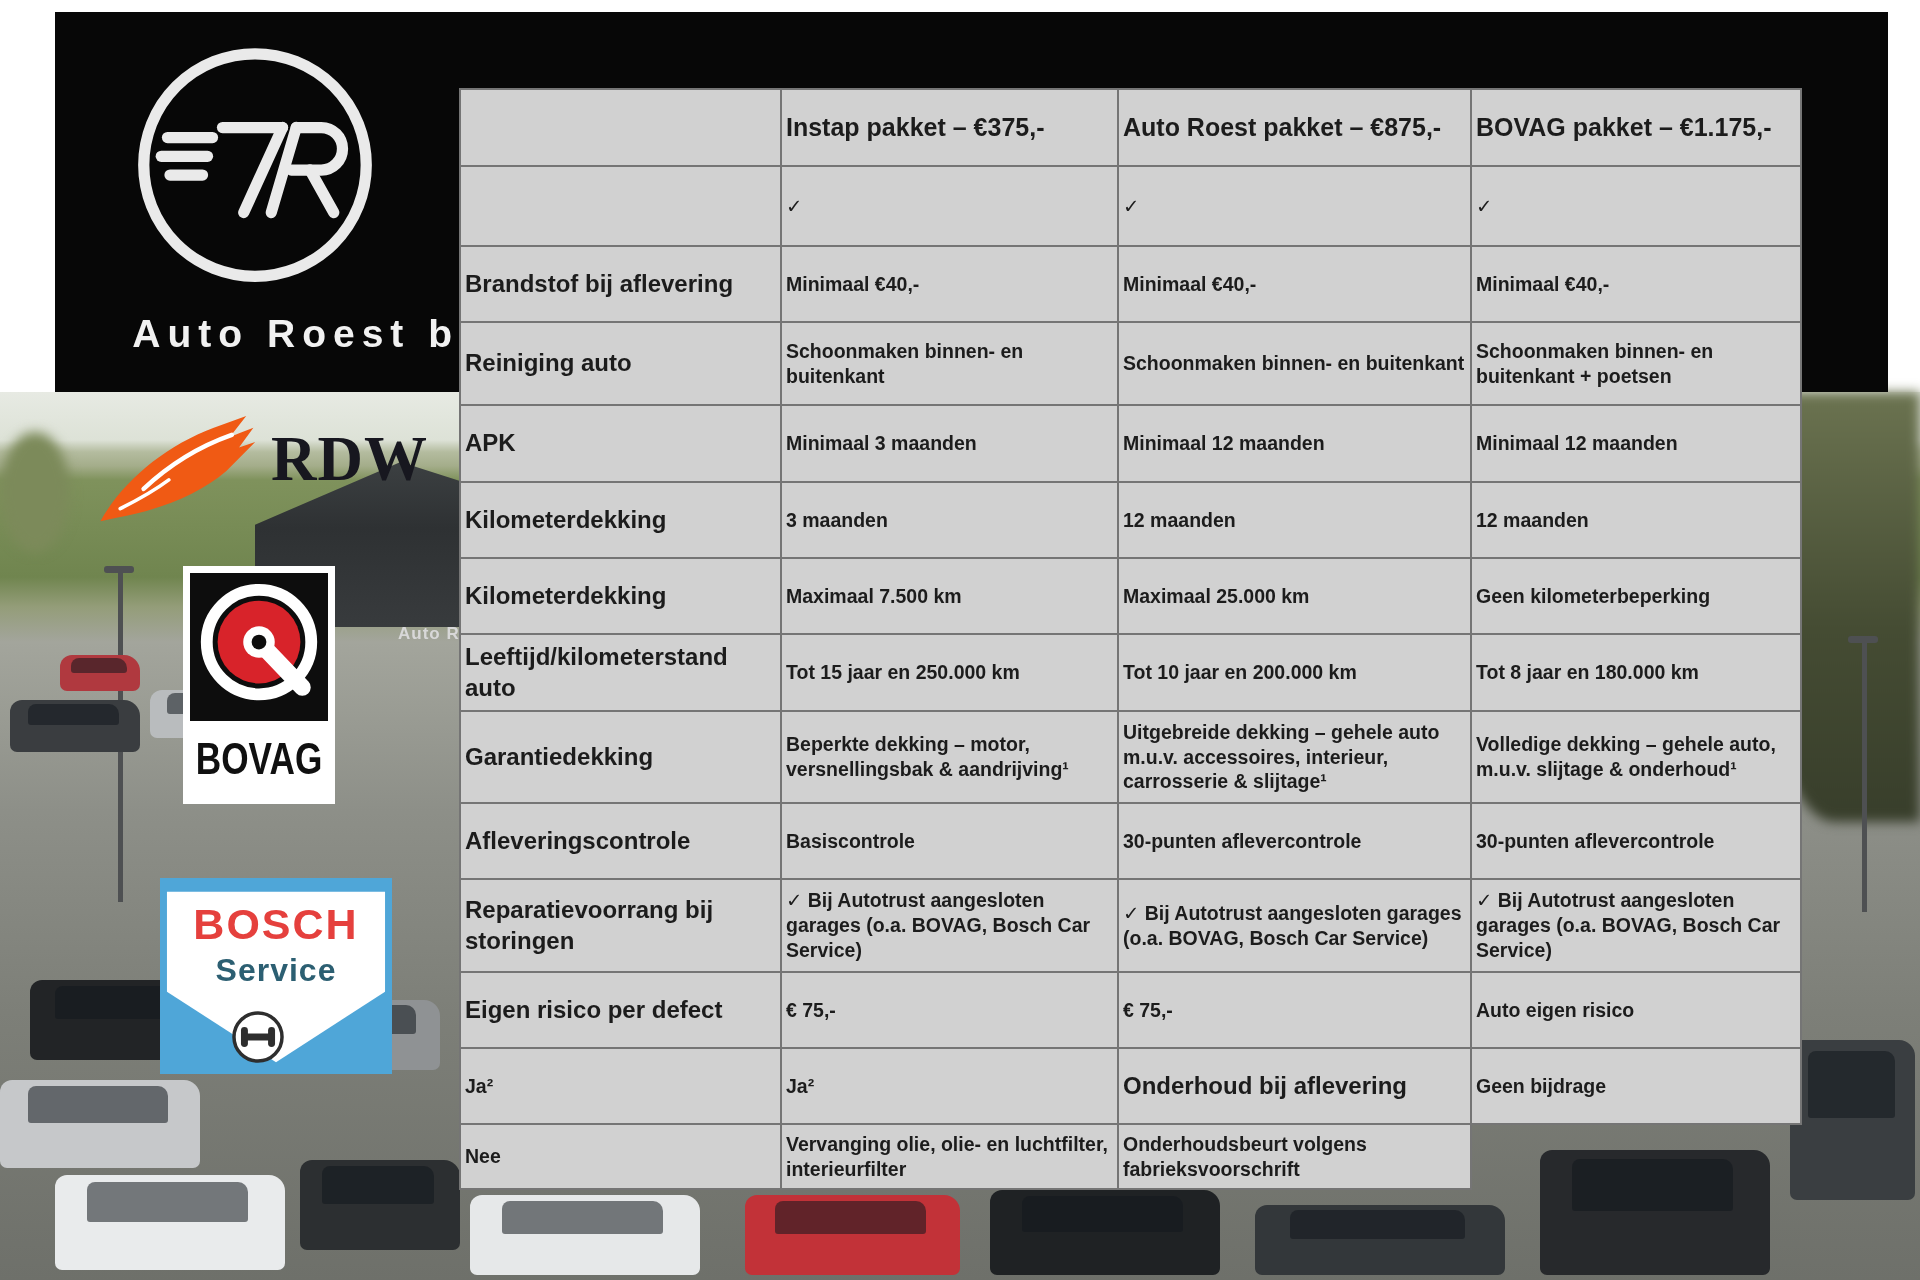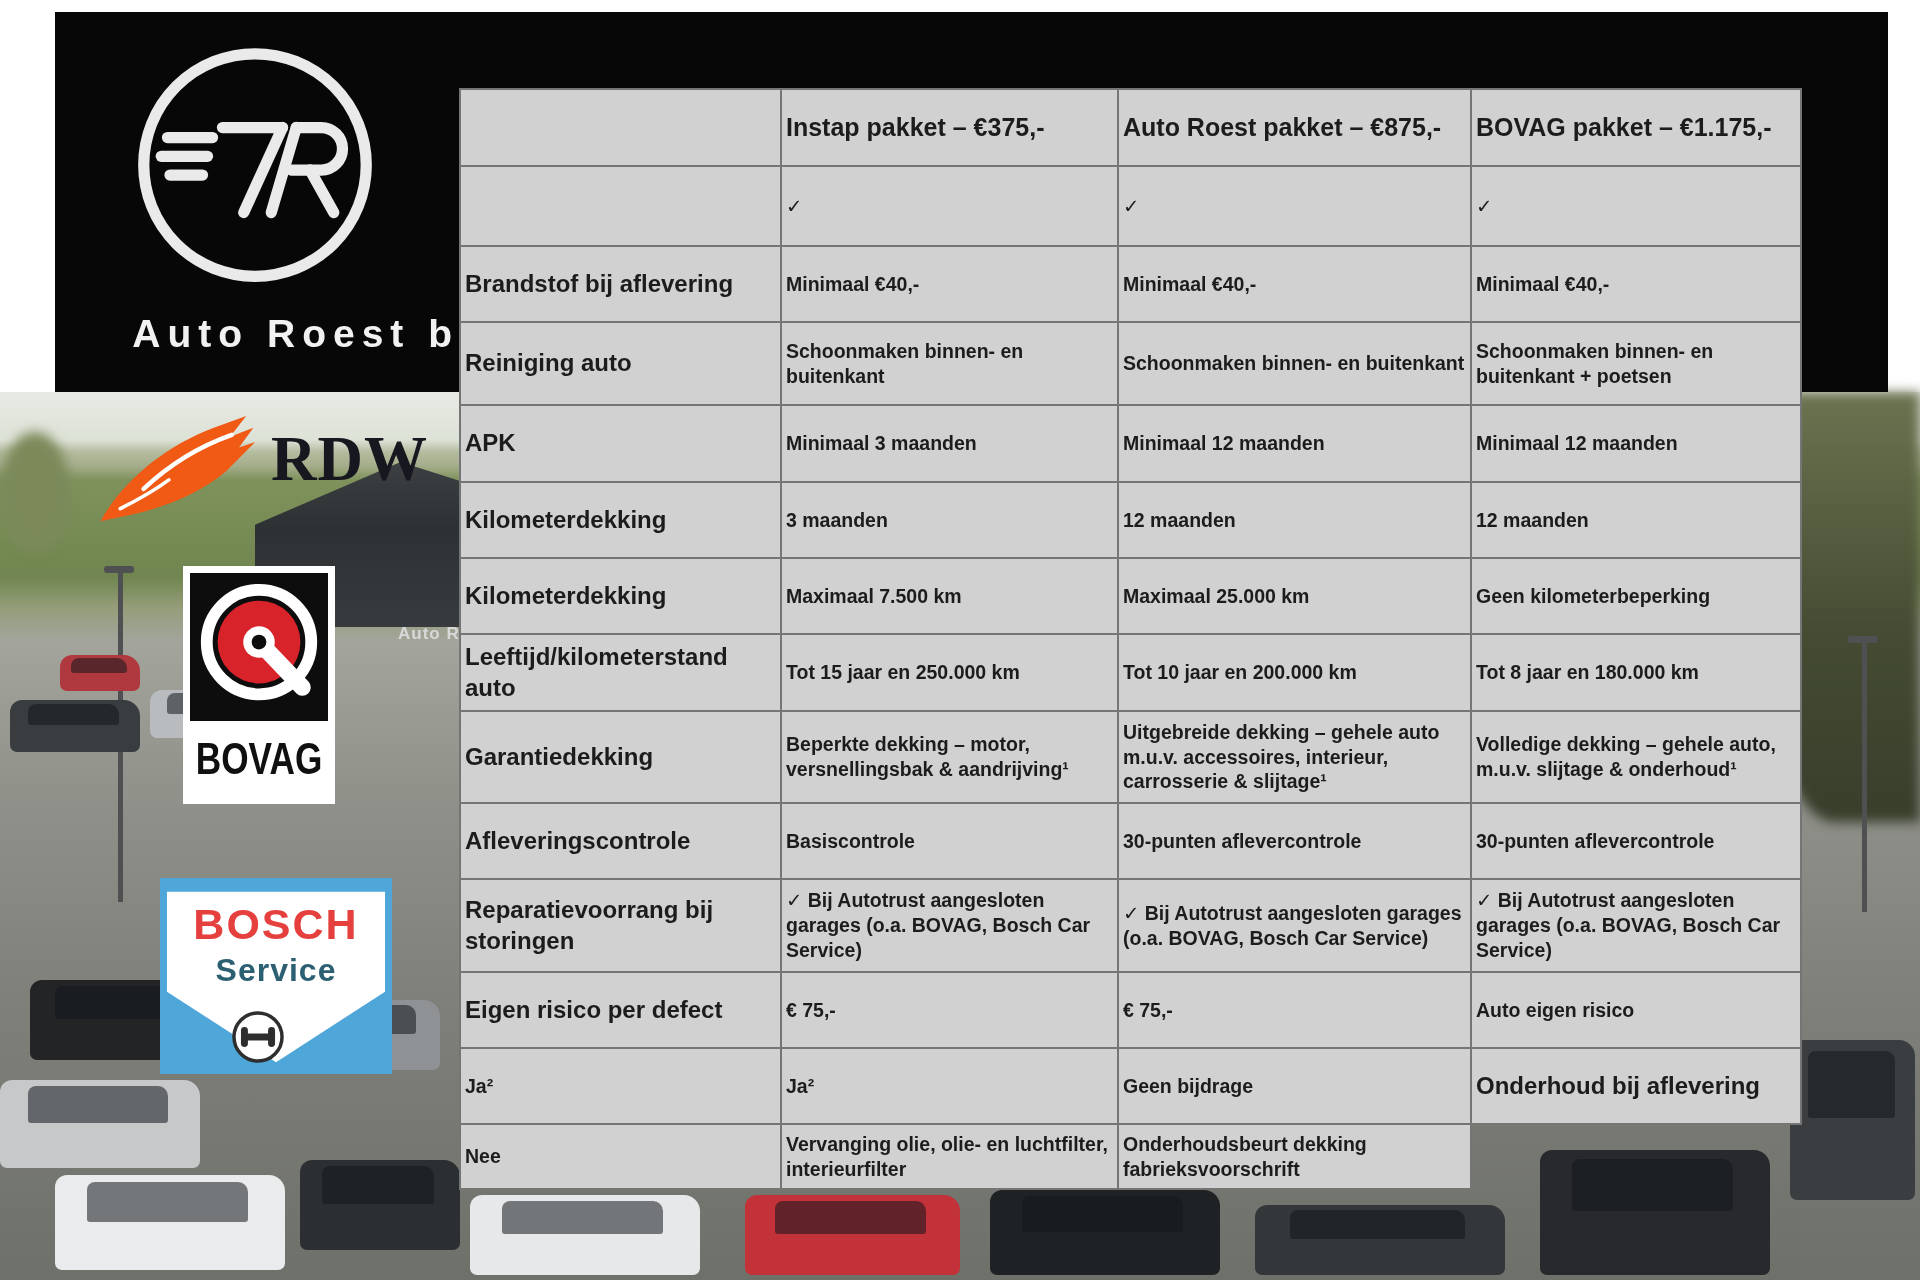--- a/index.html
+++ b/index.html
@@ -310,28 +310,28 @@
     </div>
     <div class="cell value">
       <span>Auto eigen risico</span>
     </div>
     <div class="cell value">
       <span>Ja²</span>
     </div>
     <div class="cell value">
       <span>Ja²</span>
     </div>
+    <div class="cell rowlabel">
+      <span>Onderhoud bij aflevering</span>
+    </div>
     <div class="cell value">
       <span>Geen bijdrage</span>
     </div>
-    <div class="cell rowlabel">
-      <span>Onderhoud bij aflevering</span>
-    </div>
     <div class="cell value">
       <span>Nee</span>
     </div>
     <div class="cell value">
       <span>Vervanging olie, olie- en luchtfilter, interieurfilter</span>
     </div>
     <div class="cell value">
-      <span>Onderhoudsbeurt dekking fabrieksvoorschrift</span>
+      <span>Onderhoudsbeurt volgens fabrieksvoorschrift</span>
     </div>
   </div>
 
 </body></html>

